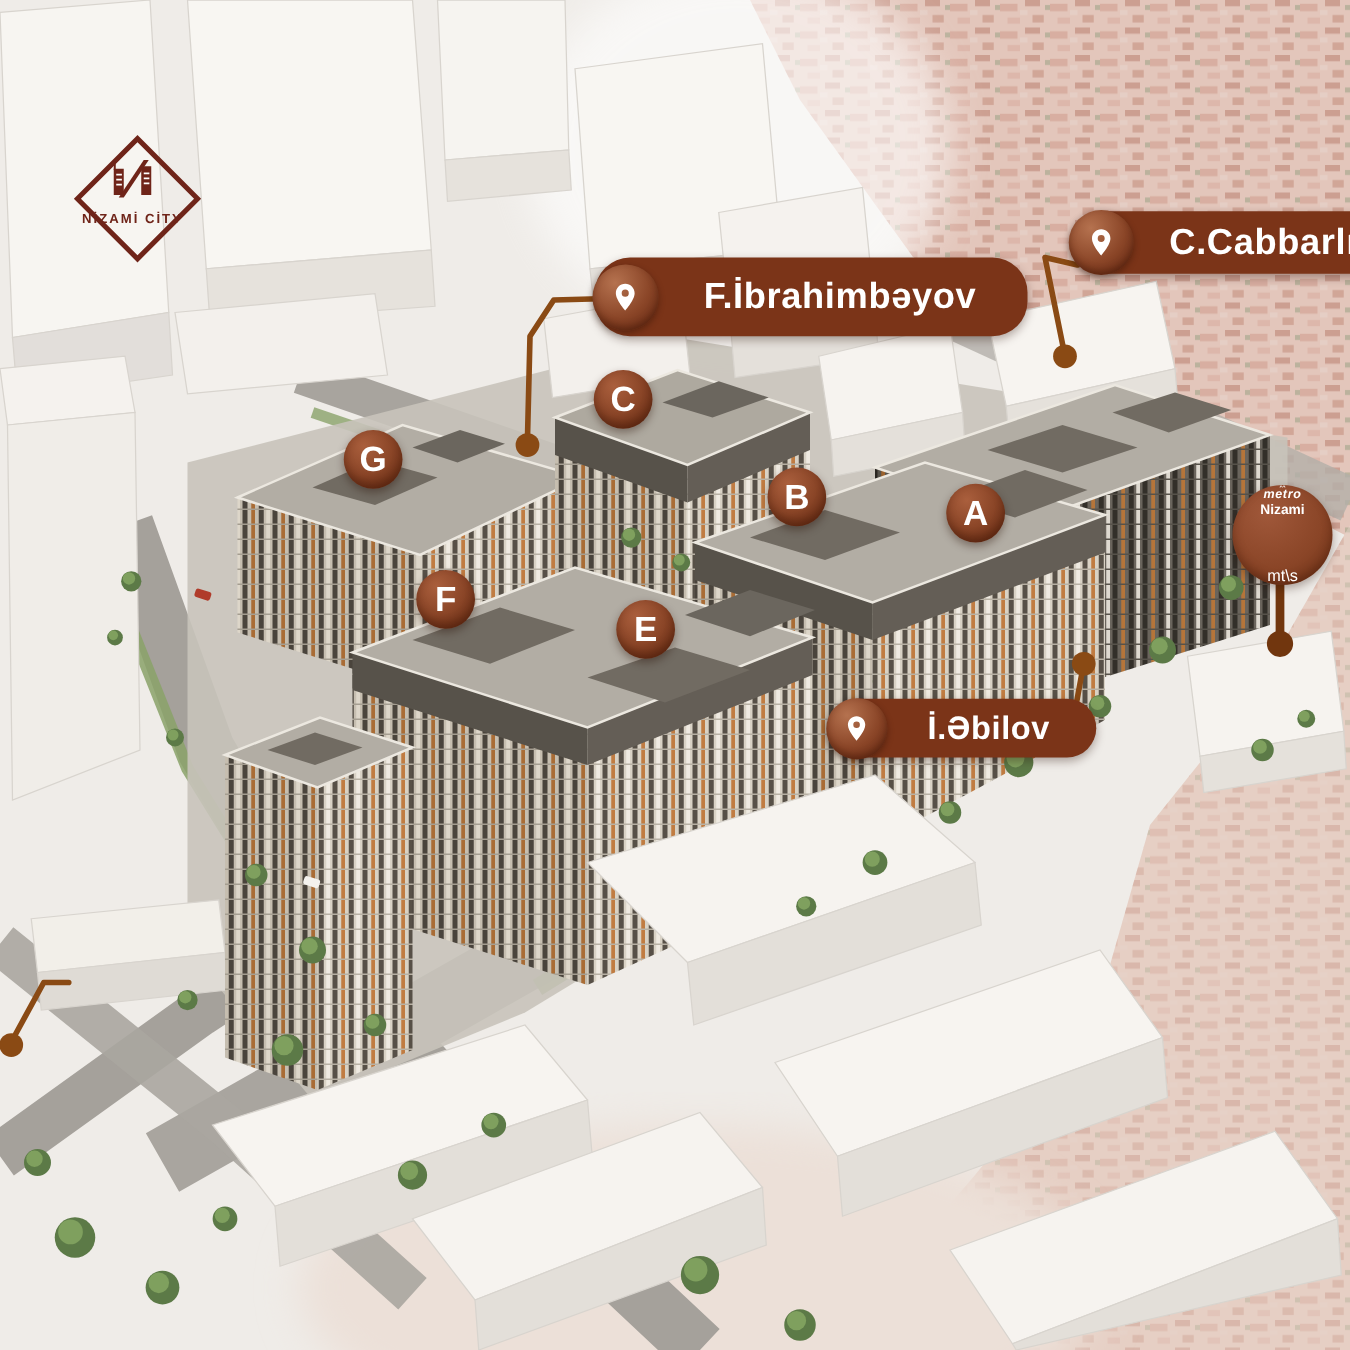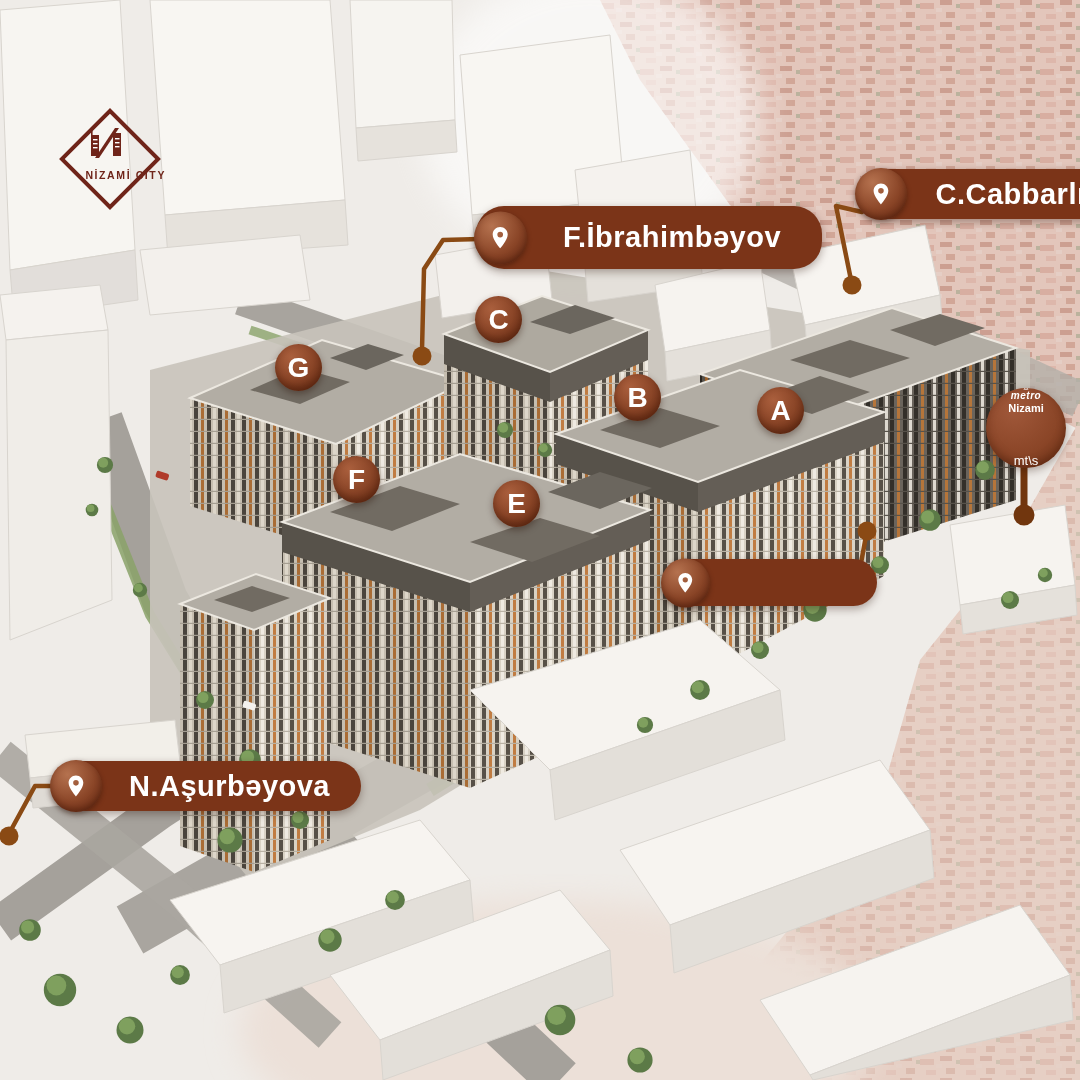--- a/index.html
+++ b/index.html
@@ -34,21 +34,21 @@
   .metro .m-logo{width:30px;height:14px;margin-bottom:1px;}
   .metro .m-brand{font-size:10px;font-style:italic;font-weight:bold;letter-spacing:.5px;}
   .metro .m-station{font-size:11px;font-weight:bold;margin-top:1px;}
   .metro .m-type{font-size:13px;font-weight:normal;margin-top:40px;}
 
   
   .logo{position:absolute;left:46px;top:95px;width:120px;height:120px;color:#6f2419;}
   .logo .diamond{position:absolute;left:28px;top:28px;width:64px;height:64px;
         border:4px solid #6f2419;transform:rotate(45deg);}
   .logo .emblem{position:absolute;left:41px;top:27px;width:38px;height:40px;}
-  .logo .logo-text{position:absolute;left:0;top:74px;width:100%;text-align:right;
+  .logo .logo-text{position:absolute;left:0;top:74px;width:100%;text-align:center;
         font-size:10.5px;font-weight:bold;letter-spacing:1.6px;white-space:nowrap;}
 </style>
 </head>
 <body>
 
 <div class="stage">
 
   <svg class="scene" viewBox="0 0 1080 1080">
     <defs>
       <pattern id="mottle" width="40" height="22" patternUnits="userSpaceOnUse">
@@ -321,30 +321,23 @@
     </span>
     <span class="pill-text">C.Cabbarlı</span>
   </div>
 
   <div class="pill" style="left:663px;top:559px;width:164px;height:47px;font-size:26px;padding-left:50px;">
     <span class="pin-circle" style="width:49px;height:49px;">
       <svg viewBox="0 0 24 24" fill="#fff">
           <path d="M12 1.5C7.9 1.5 4.6 4.8 4.6 8.9c0 5.4 7.4 13.6 7.4 13.6s7.4-8.2 7.4-13.6c0-4.1-3.3-7.4-7.4-7.4zm0 10.2a2.8 2.8 0 1 1 0-5.6 2.8 2.8 0 0 1 0 5.6z"></path>
         </svg>
     </span>
-  </div>
-
-  <div class="pill" style="left:52px;top:761px;width:255px;height:50px;font-size:29px;">
-    <span class="pin-circle" style="width:52px;height:52px;">
-      <svg viewBox="0 0 24 24" fill="#fff">
-          <path d="M12 1.5C7.9 1.5 4.6 4.8 4.6 8.9c0 5.4 7.4 13.6 7.4 13.6s7.4-8.2 7.4-13.6c0-4.1-3.3-7.4-7.4-7.4zm0 10.2a2.8 2.8 0 1 1 0-5.6 2.8 2.8 0 0 1 0 5.6z"></path>
-        </svg>
-    </span>
-    <span class="pill-text">N.Aşurbəyova</span>
-  </div>
+    <span class="pill-text">İ.Əbilov</span>
+  </div>
+
 
   <div class="badge" style="left:757px;top:387px;">A</div>
   <div class="badge" style="left:614px;top:374px;">B</div>
   <div class="badge" style="left:475px;top:296px;">C</div>
   <div class="badge" style="left:493px;top:480px;">E</div>
   <div class="badge" style="left:333px;top:456px;">F</div>
   <div class="badge" style="left:275px;top:344px;">G</div>
 
   <div class="metro">
     <svg class="m-logo" viewBox="0 0 44 20">

